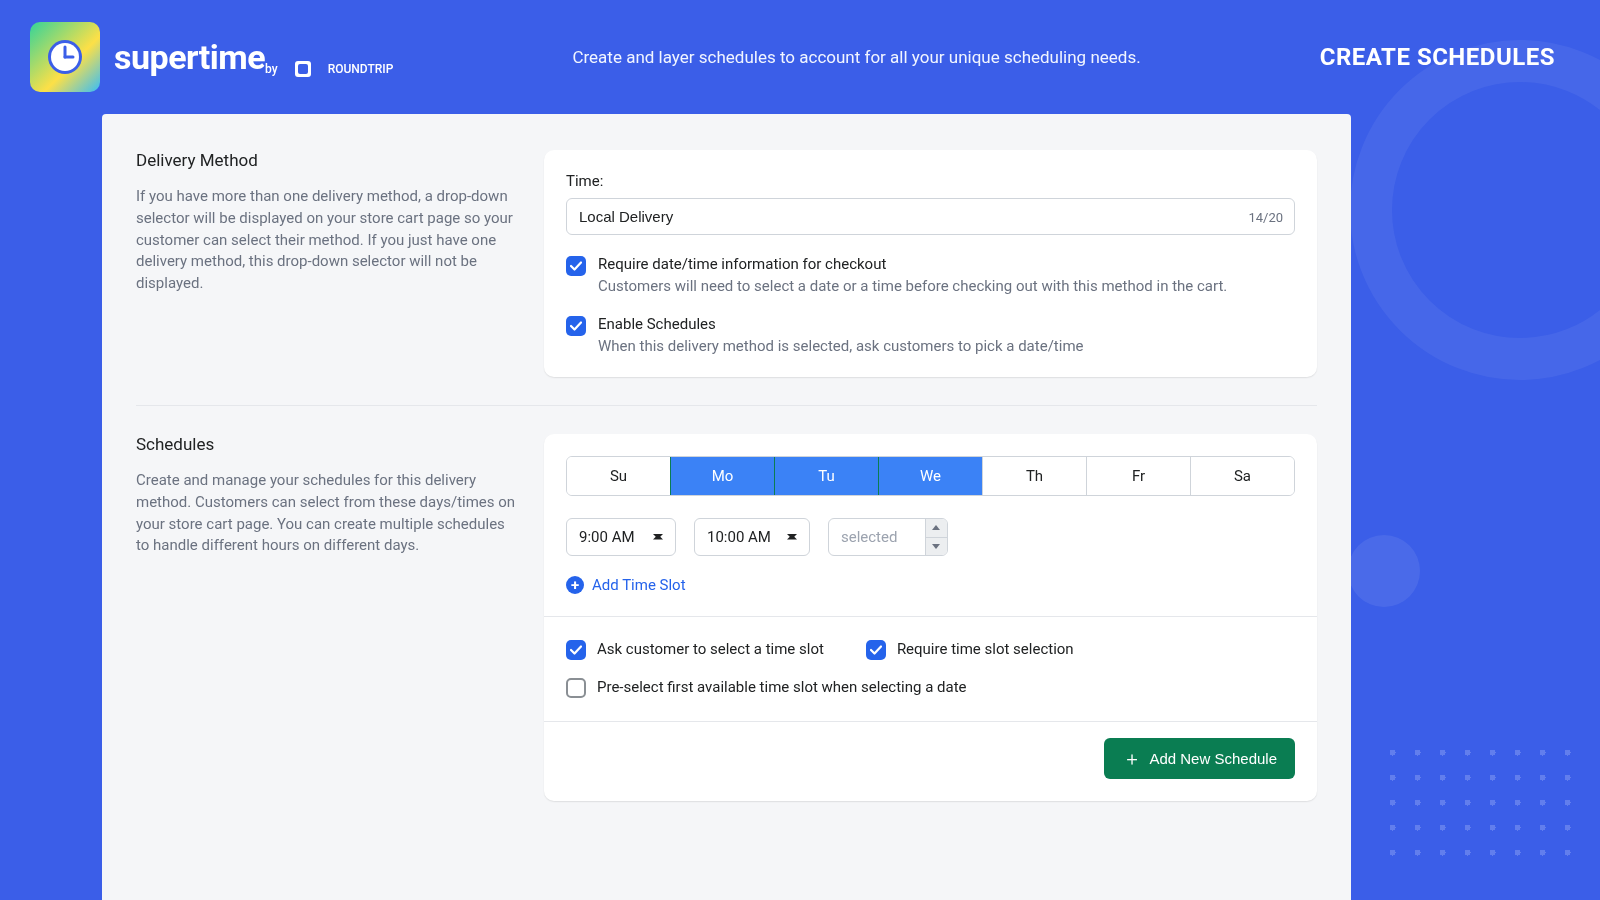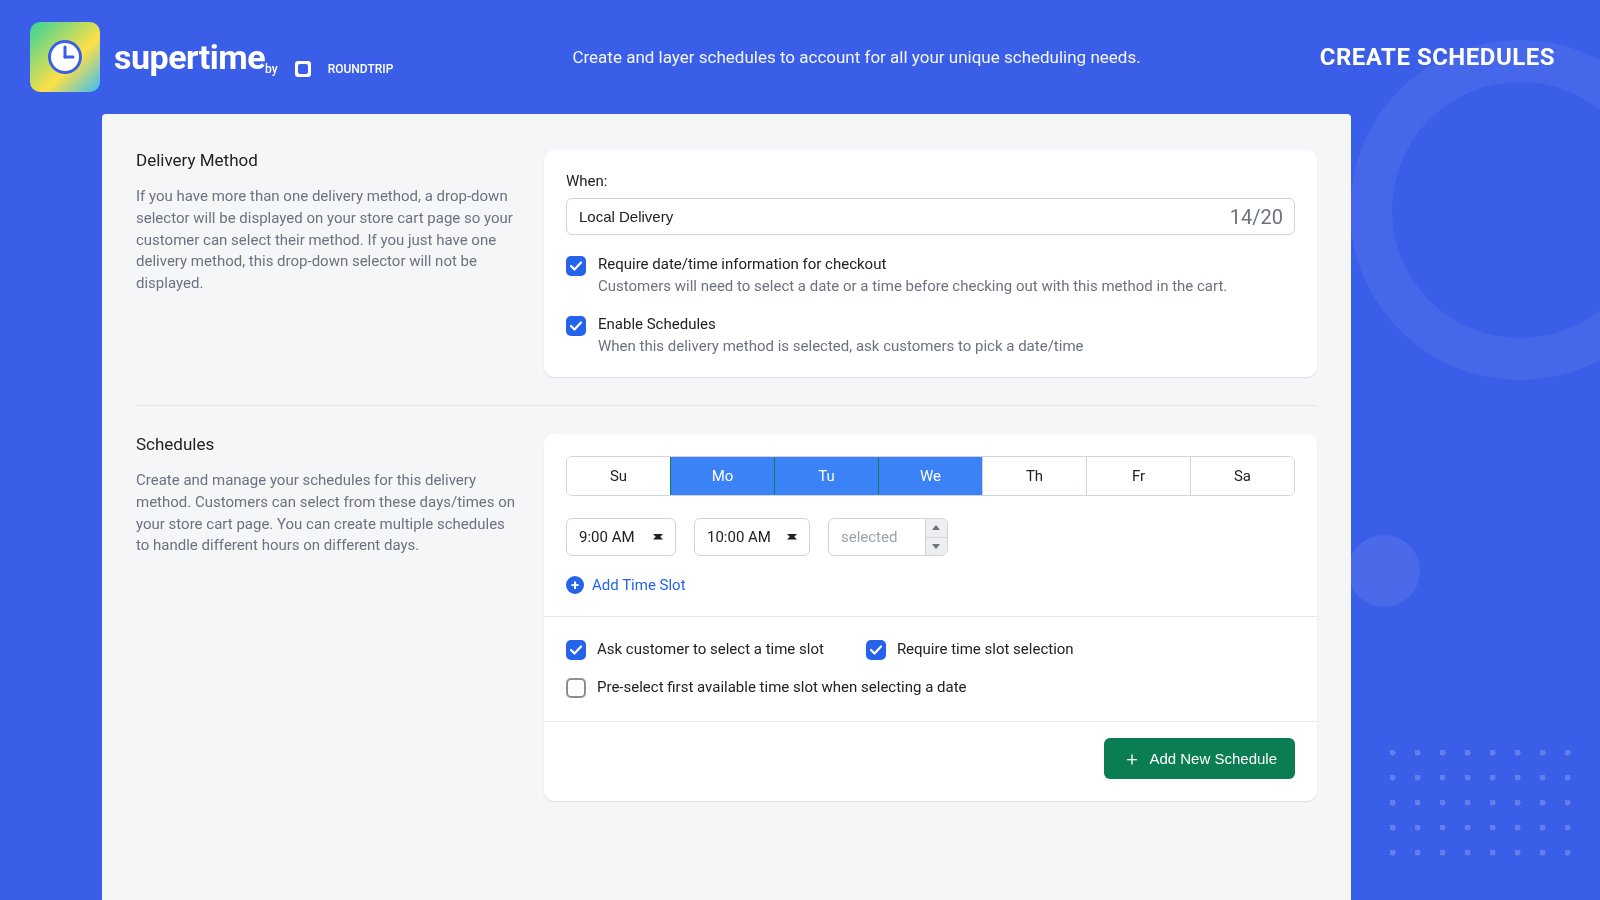--- a/index.html
+++ b/index.html
@@ -20,21 +20,21 @@
 .panel{position:absolute;left:102px;top:114px;right:249px;bottom:0;background:#f5f6f8;border-radius:4px 4px 0 0;padding:36px 34px 0 34px;overflow:hidden}
 .section-row{display:flex;gap:28px;padding-bottom:28px}
 .section-row + .section-row{border-top:1px solid #e5e7eb;padding-top:28px}
 .section-left{width:380px;flex-shrink:0}
 .section-left h3{font-size:17px;font-weight:400;color:#202223;margin-bottom:16px}
 .section-left p{font-size:15px;line-height:1.45;color:#6b7280}
 .card{flex:1;background:#fff;border-radius:10px;box-shadow:0 1px 2px rgba(0,0,0,0.06),0 1px 1px rgba(0,0,0,0.04);padding:22px}
 .field-label{font-size:15px;color:#202223;margin-bottom:8px;display:block}
 .input-wrap{position:relative}
 .text-input{width:100%;border:1px solid #cfd4da;border-radius:6px;padding:9px 84px 9px 12px;font-size:15px;color:#202223}
-.char-count{position:absolute;right:12px;top:50%;transform:translateY(-50%);font-size:20px;color:#6b7280}
+.char-count{position:absolute;right:12px;top:50%;transform:translateY(-50%);font-size:13px;color:#6b7280}
 .check-row{display:flex;gap:12px;margin-top:20px}
 .chk{width:20px;height:20px;border-radius:5px;flex-shrink:0;display:flex;align-items:center;justify-content:center;cursor:pointer;position:relative;top:1px}
 .chk.on{background:#2563eb}
 .chk.off{border:2px solid #8a8f94;background:#fff}
 .chk.on svg{stroke:#fff}
 .check-body .chk-label{font-size:15px;color:#202223}
 .check-body .chk-help{font-size:15px;color:#6b7280;margin-top:4px}
 .days{display:flex;border:1px solid #cfd4da;border-radius:6px;overflow:hidden;margin-bottom:22px}
 .day{flex:1;text-align:center;padding:10px 0;font-size:15px;color:#202223;border-left:1px solid #cfd4da;cursor:pointer;background:#fff}
 .day:first-child{border-left:none}
@@ -92,21 +92,21 @@
 </div>
 
 <div class="panel">
 
   <div class="section-row">
     <div class="section-left">
       <h3>Delivery Method</h3>
       <p>If you have more than one delivery method, a drop-down selector will be displayed on your store cart page so your customer can select their method. If you just have one delivery method, this drop-down selector will not be displayed.</p>
     </div>
     <div class="card">
-      <label class="field-label">When:</label>
+      <label class="field-label">Time:</label>
       <div class="input-wrap">
         <input class="text-input" type="text" value="Local Delivery" style="">
         <span class="char-count">14/20</span>
       </div>
       <div class="check-row">
         <div class="chk on">
             <svg width="12" height="10" viewBox="0 0 12 10" fill="none">
               <path d="M1 5L4.5 8.5L11 1.5" stroke-width="2.2" stroke-linecap="round" stroke-linejoin="round"></path>
             </svg>
           </div>

